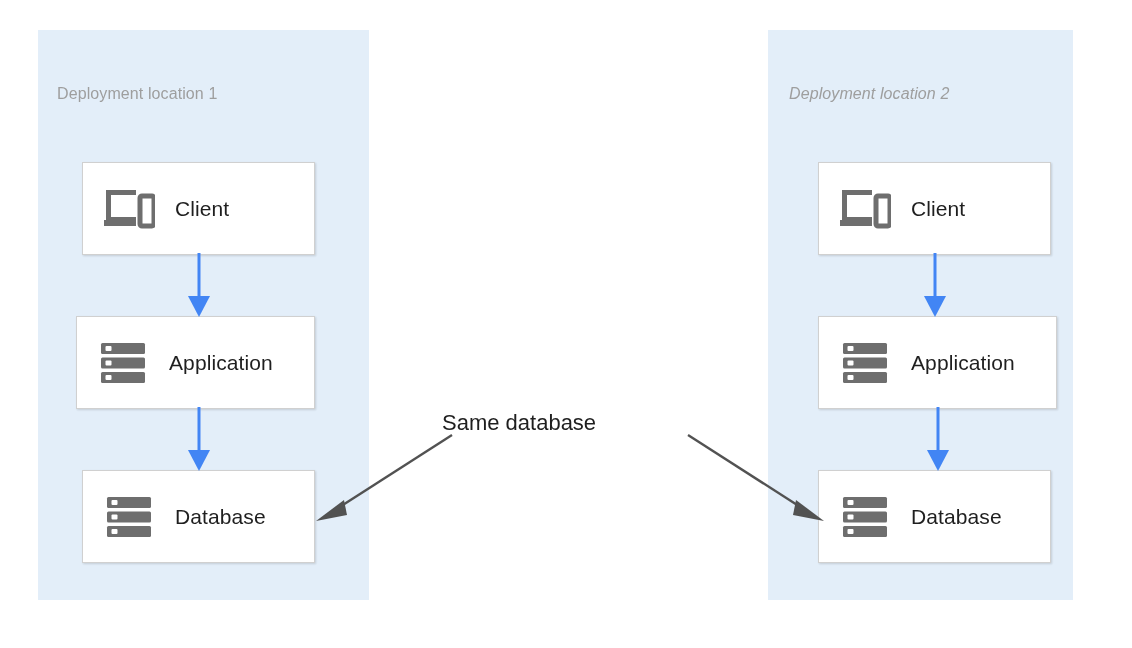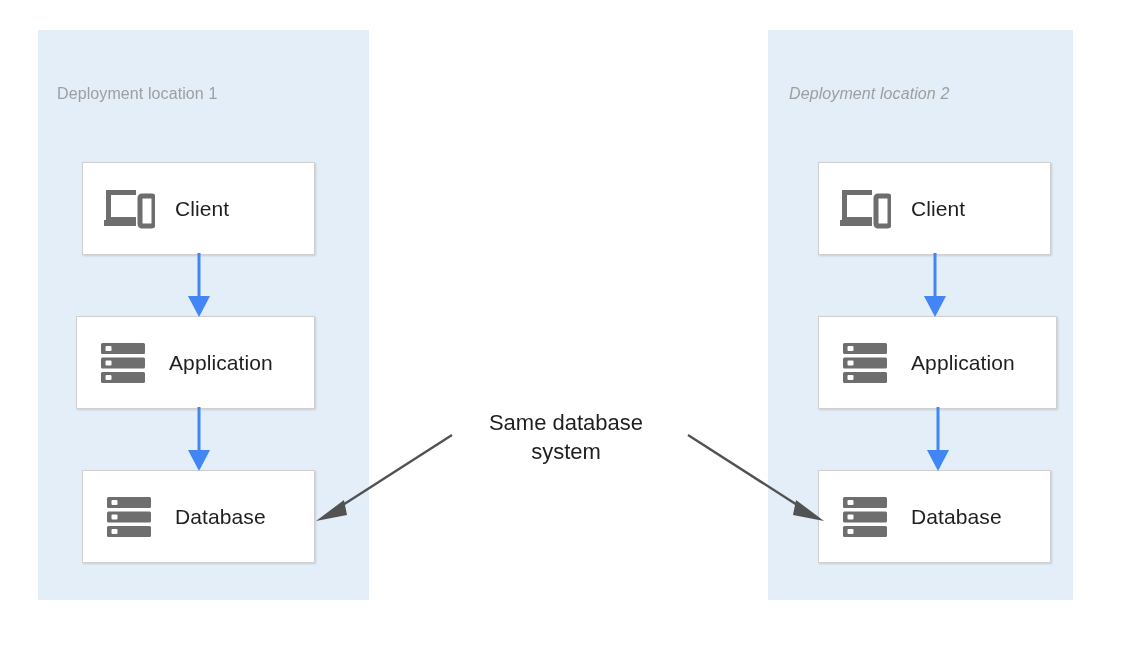--- a/index.html
+++ b/index.html
@@ -94,21 +94,20 @@
   .fa-l-2 { left: 186px; top: 407px; }
   .fa-r-1 { left: 922px; top: 253px; }
   .fa-r-2 { left: 925px; top: 407px; }
 
   
   .callout-text {
     position: absolute;
     left: 442px;
     top: 408px;
     width: 248px;
-    text-align: center;
     font-size: 22px;
     line-height: 29px;
     color: #1f1f1f;
   }
   .callout-arrows {
     position: absolute;
     left: 300px;
     top: 420px;
     width: 540px;
     height: 115px;
@@ -218,16 +217,15 @@
     </g>
 
     <g>
       <line x1="388" y1="15" x2="505" y2="90" stroke="#525252" stroke-width="2.4"></line>
       <path d="M524 101 L496 80 L493 95 Z" fill="#525252"></path>
     </g>
   </svg>
 
   <div class="callout-text">
     <div>Same database</div>
-    <div>system</div>
   </div>
 
 </div>
 
 </body></html>

